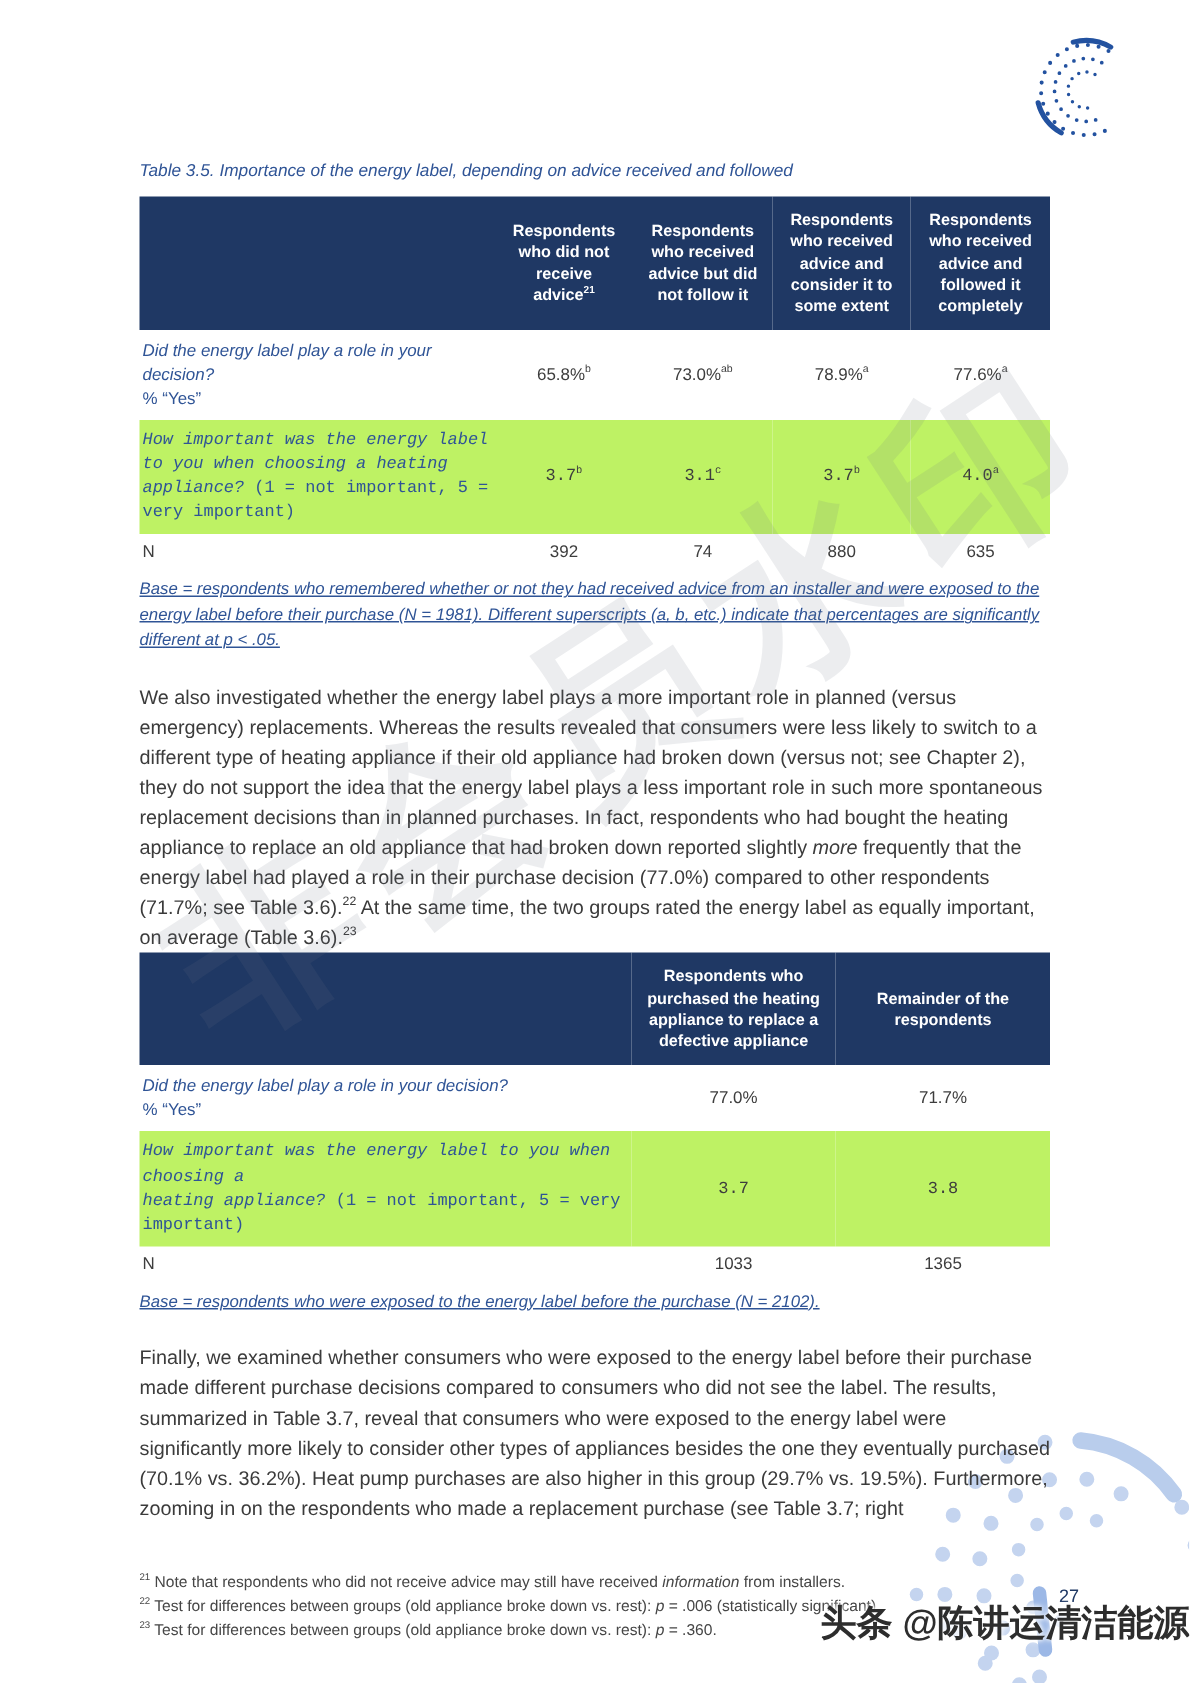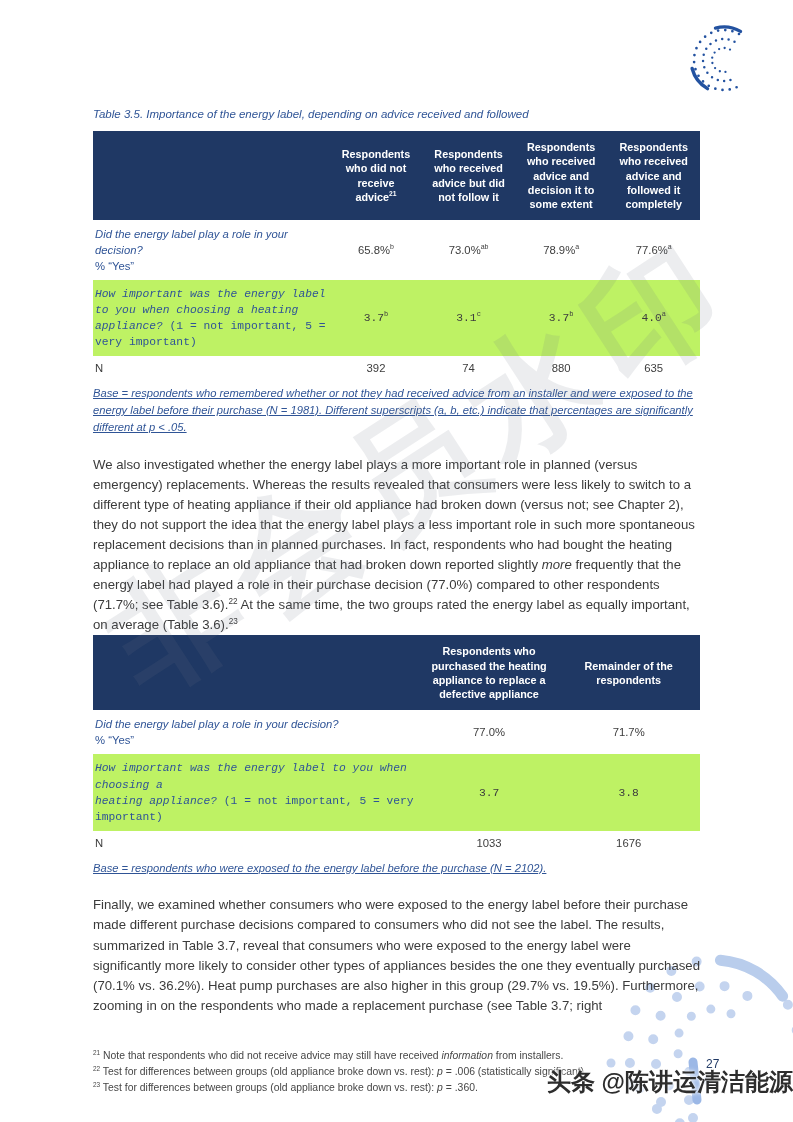--- a/index.html
+++ b/index.html
@@ -176,21 +176,21 @@
           <col style="width:15.25%">
           <col style="width:15.25%">
           <col style="width:15.25%">
           <col style="width:15.25%">
       </colgroup>
       <tbody>
           <tr>
         <th></th>
         <th><span>Respondents who did not receive advice</span><sup>21</sup></th>
         <th><span>Respondents who received advice but did not follow it</span></th>
-        <th><span>Respondents who received advice and decision it to some extent</span></th>
+        <th><span>Respondents who received advice and consider it to some extent</span></th>
         <th><span>Respondents who received advice and followed it completely</span></th>
       </tr>
       <tr>
         <td class="q"><span class="it">Did the energy label play a role in your decision?</span><br><span>% “Yes”</span></td>
         <td class="v"><span>65.8%</span><sup>b</sup></td>
         <td class="v"><span>73.0%</span><sup>ab</sup></td>
         <td class="v"><span>78.9%</span><sup>a</sup></td>
         <td class="v"><span>77.6%</span><sup>a</sup></td>
       </tr>
       <tr class="alt">
@@ -231,21 +231,21 @@
         <td class="v"><span>71.7%</span></td>
       </tr>
       <tr class="alt">
         <td class="q"><span class="it">How important was the energy label to you when choosing a</span><br><span class="it">heating appliance?</span><span> (1 = not important, 5 = very important)</span></td>
         <td class="v"><span>3.7</span></td>
         <td class="v"><span>3.8</span></td>
       </tr>
       <tr>
         <td class="v" style="text-align:left;color:#3d3d3d;padding-left:2px"><span>N</span></td>
         <td class="v"><span>1033</span></td>
-        <td class="v"><span>1676</span></td>
+        <td class="v"><span>1365</span></td>
       </tr>
     </tbody>
       </table>
     <div class="base-note">Base = respondents who were exposed to the energy label before the purchase (N = 2102).</div>
 
     <div class="body-para"><span>Finally, we examined whether consumers who were exposed to the energy label before their purchase made different purchase decisions compared to consumers who did not see the label. The results, summarized in Table 3.7, reveal that consumers who were exposed to the energy label were significantly more likely to consider other types of appliances besides the one they eventually purchased (70.1% vs. 36.2%). Heat pump purchases are also higher in this group (29.7% vs. 19.5%). Furthermore, zooming in on the respondents who made a replacement purchase (see Table 3.7; right</span></div>
 
     <div class="footnotes">
       <div class="footnote"><sup>21</sup><span> Note that respondents who did not receive advice may still have received </span><span class="it">information</span><span> from installers.</span></div>
       <div class="footnote"><sup>22</sup><span> Test for differences between groups (old appliance broke down vs. rest): </span><span class="it">p</span><span> = .006 (statistically significant).</span></div>

